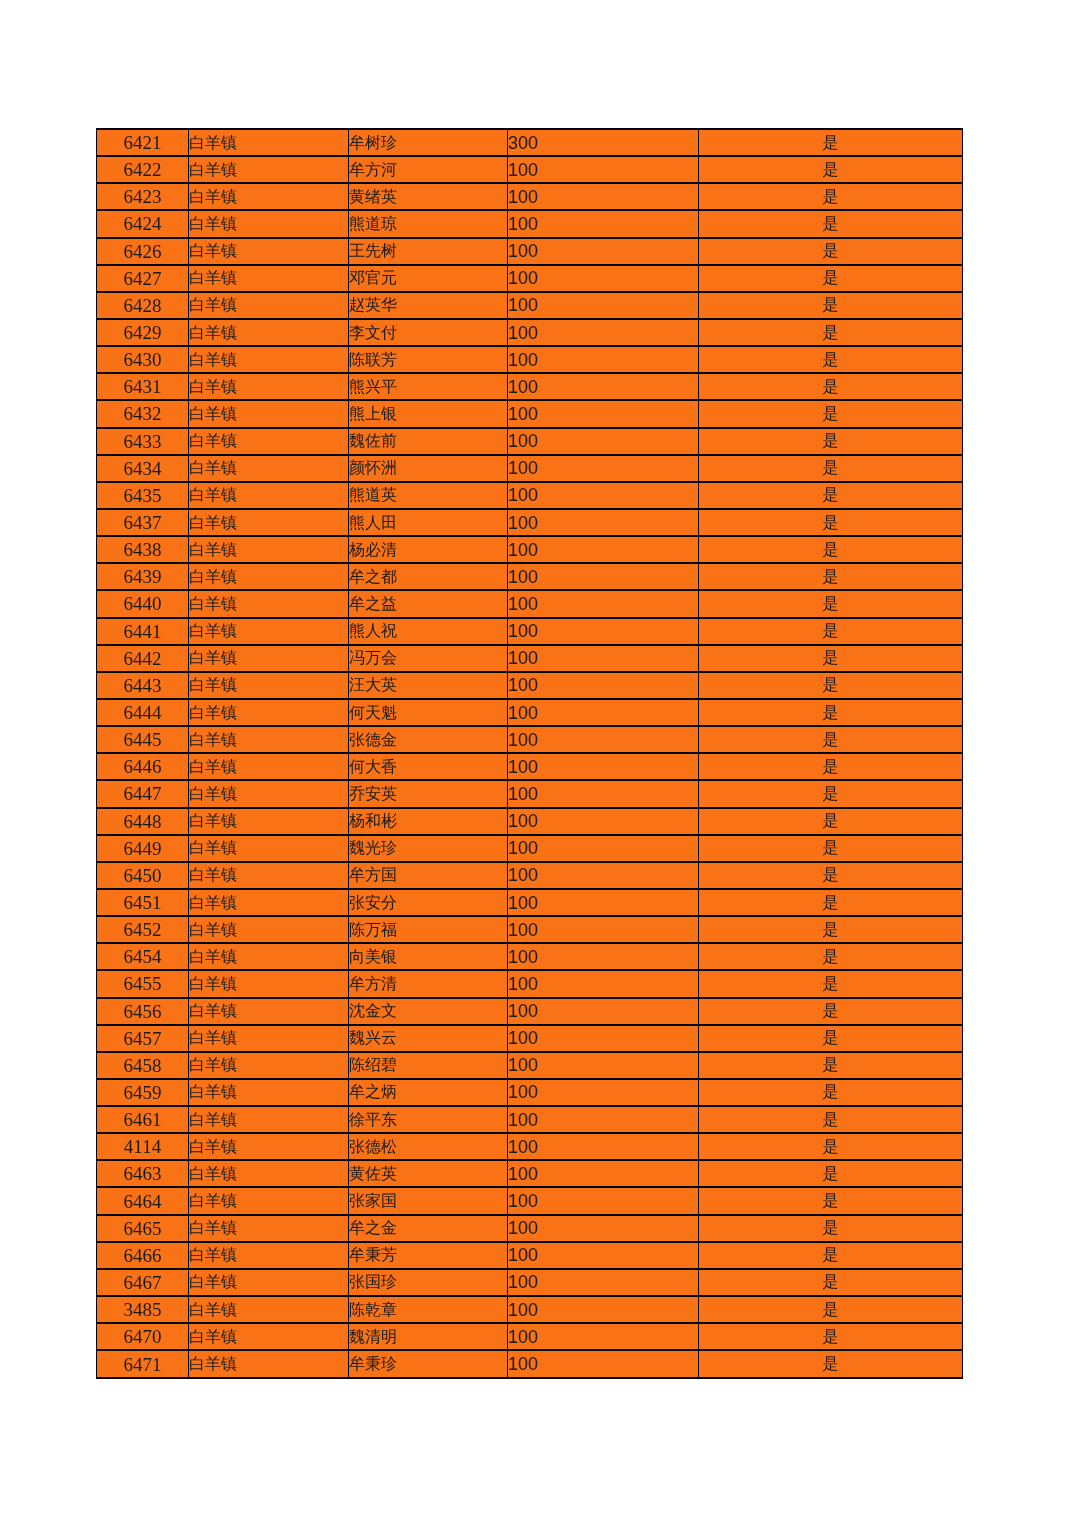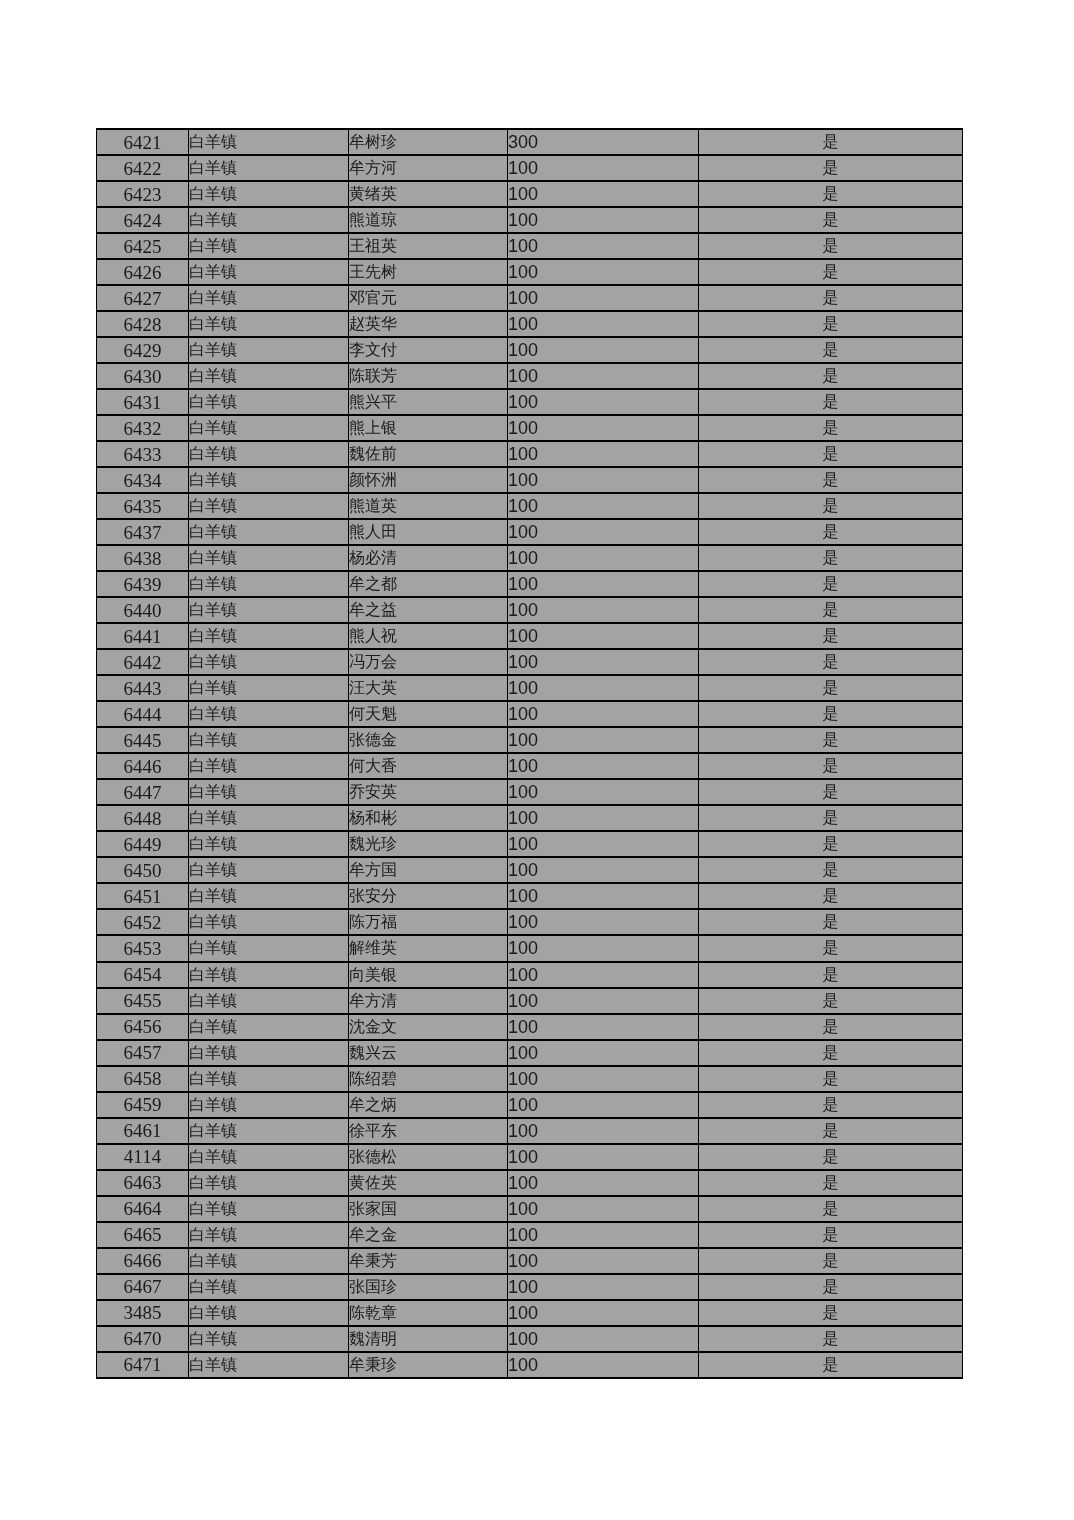--- a/index.html
+++ b/index.html
@@ -22,21 +22,21 @@
     background: #ffffff;
   }
   table.doc-table {
     position: absolute;
     left: 96px;
     top: 128px;
     width: 866px;
     height: 1251px;
     border-collapse: collapse;
     table-layout: fixed;
-    background: #a3a3a3;
+    background: #f97316;
   }
   table.doc-table td {
     border-top: 2px solid #000000;
     border-bottom: 2px solid #000000;
     border-left: 1px solid #000000;
     border-right: 1px solid #000000;
     padding: 0;
     margin: 0;
     overflow: hidden;
     white-space: nowrap;
@@ -107,27 +107,20 @@
           <td class="col-status">是</td>
         </tr>
         <tr>
           <td class="col-index">6424</td>
           <td class="col-town">白羊镇</td>
           <td class="col-name">熊道琼</td>
           <td class="col-amount">100</td>
           <td class="col-status">是</td>
         </tr>
         <tr>
-          <td class="col-index">6425</td>
-          <td class="col-town">白羊镇</td>
-          <td class="col-name">王祖英</td>
-          <td class="col-amount">100</td>
-          <td class="col-status">是</td>
-        </tr>
-        <tr>
           <td class="col-index">6426</td>
           <td class="col-town">白羊镇</td>
           <td class="col-name">王先树</td>
           <td class="col-amount">100</td>
           <td class="col-status">是</td>
         </tr>
         <tr>
           <td class="col-index">6427</td>
           <td class="col-town">白羊镇</td>
           <td class="col-name">邓官元</td>
@@ -292,27 +285,20 @@
           <td class="col-index">6451</td>
           <td class="col-town">白羊镇</td>
           <td class="col-name">张安分</td>
           <td class="col-amount">100</td>
           <td class="col-status">是</td>
         </tr>
         <tr>
           <td class="col-index">6452</td>
           <td class="col-town">白羊镇</td>
           <td class="col-name">陈万福</td>
-          <td class="col-amount">100</td>
-          <td class="col-status">是</td>
-        </tr>
-        <tr>
-          <td class="col-index">6453</td>
-          <td class="col-town">白羊镇</td>
-          <td class="col-name">解维英</td>
           <td class="col-amount">100</td>
           <td class="col-status">是</td>
         </tr>
         <tr>
           <td class="col-index">6454</td>
           <td class="col-town">白羊镇</td>
           <td class="col-name">向美银</td>
           <td class="col-amount">100</td>
           <td class="col-status">是</td>
         </tr>

